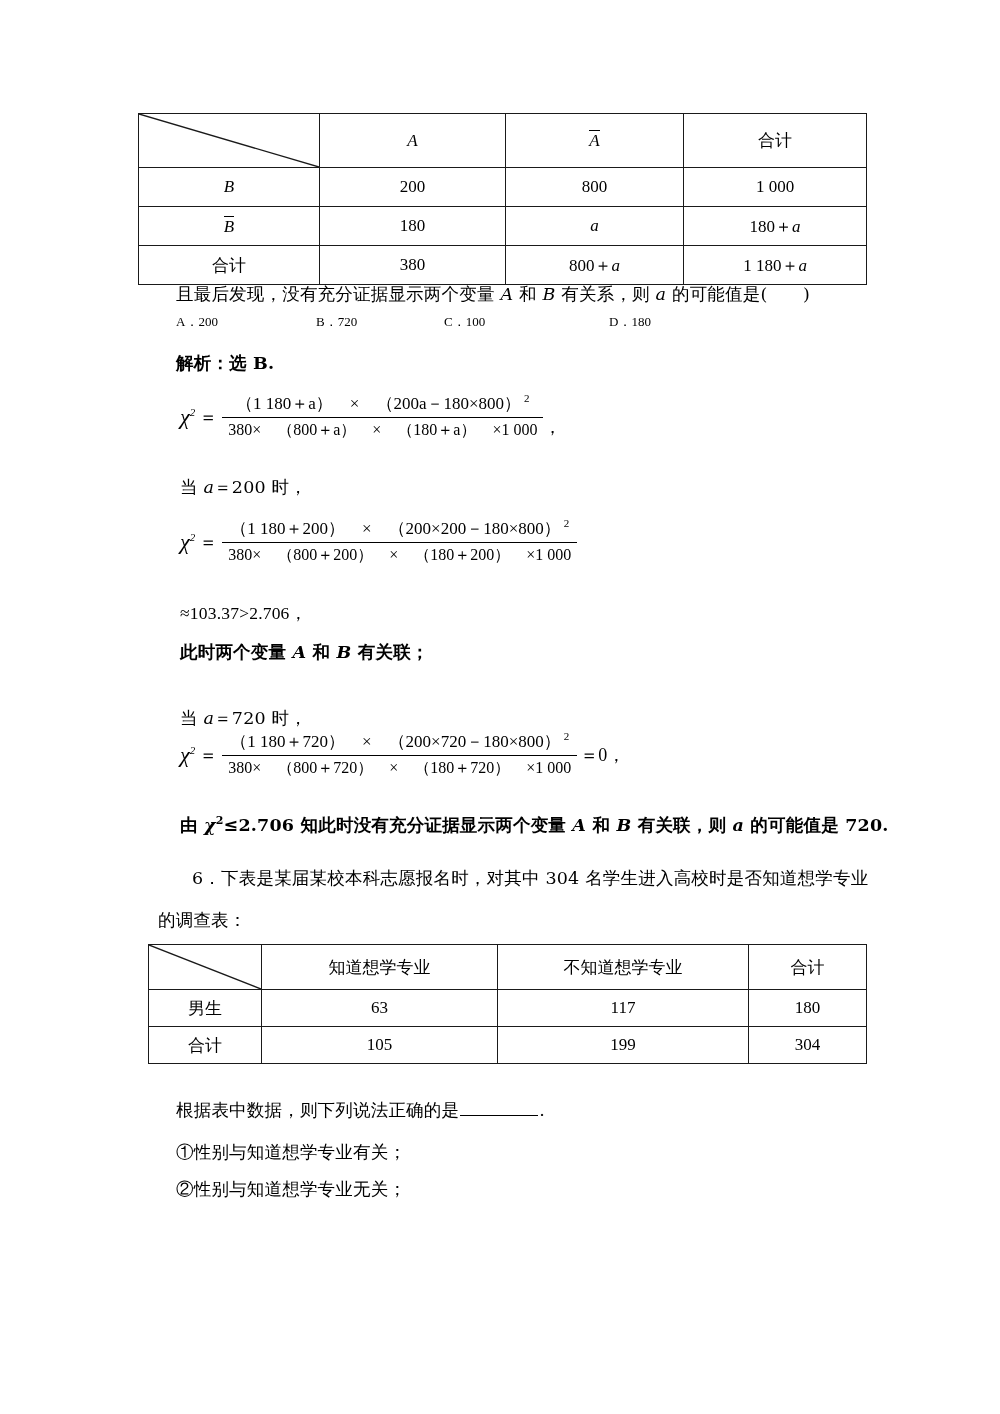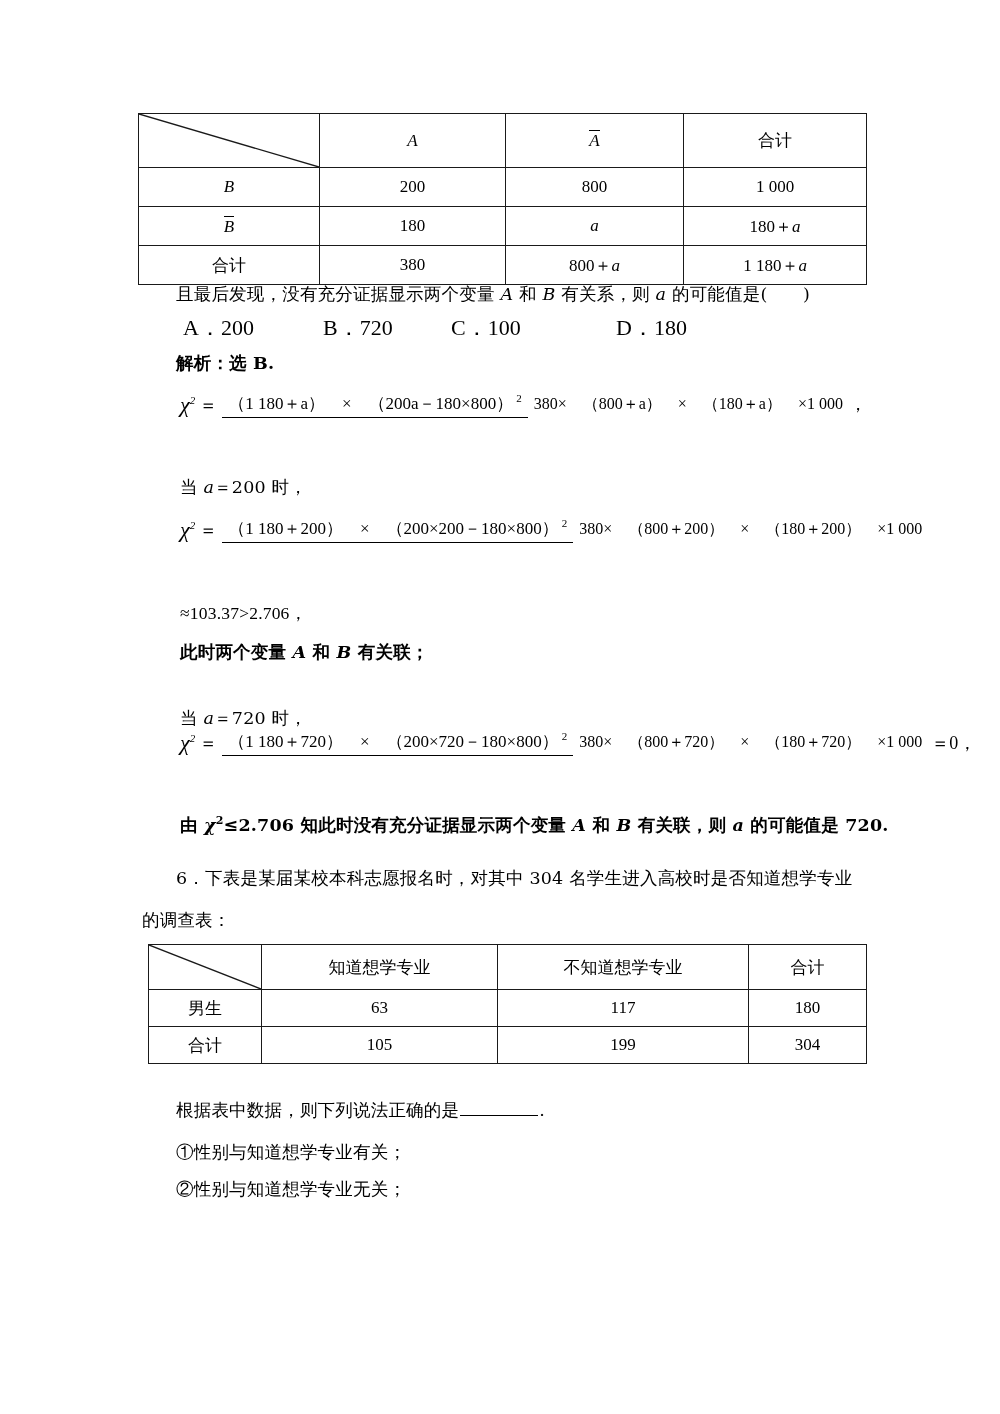--- a/index.html
+++ b/index.html
@@ -77,28 +77,27 @@
   }
 
   
   .para {
     position: absolute;
     font-size: 17.5px;
     line-height: 30px;
     letter-spacing: 0.2px;
     white-space: nowrap;
   }
-  .para.wrap { white-space: normal; }
+  .para.wrap { white-space: normal; margin-left: 16px; }
   .cn { font-family: "DejaVu Serif", "Liberation Serif", serif; }
 
   .opt-row {
     position: absolute;
-    font-size: 22px;
+    font-size: 13px;
     display: flex;
-    margin-left: 7px;
   }
   .opt-row > span { display: inline-block; }
 
   
   .formula {
     position: absolute;
     font-size: 17px;
     display: flex;
     align-items: center;
     white-space: nowrap;
@@ -111,21 +110,21 @@
     padding-right: 2px;
   }
   .chi sup {
     font-size: 11px;
     font-style: italic;
     vertical-align: super;
   }
   .eq { margin: 0 5px 0 2px; font-size: 18px; }
   .frac {
     display: inline-flex;
-    flex-direction: row;
+    flex-direction: column;
     text-align: center;
     vertical-align: middle;
   }
   .frac .num {
     padding: 0 6px 2px 6px;
     border-bottom: 1.3px solid #000;
     font-size: 17px;
     white-space: nowrap;
   }
   .frac .den {

